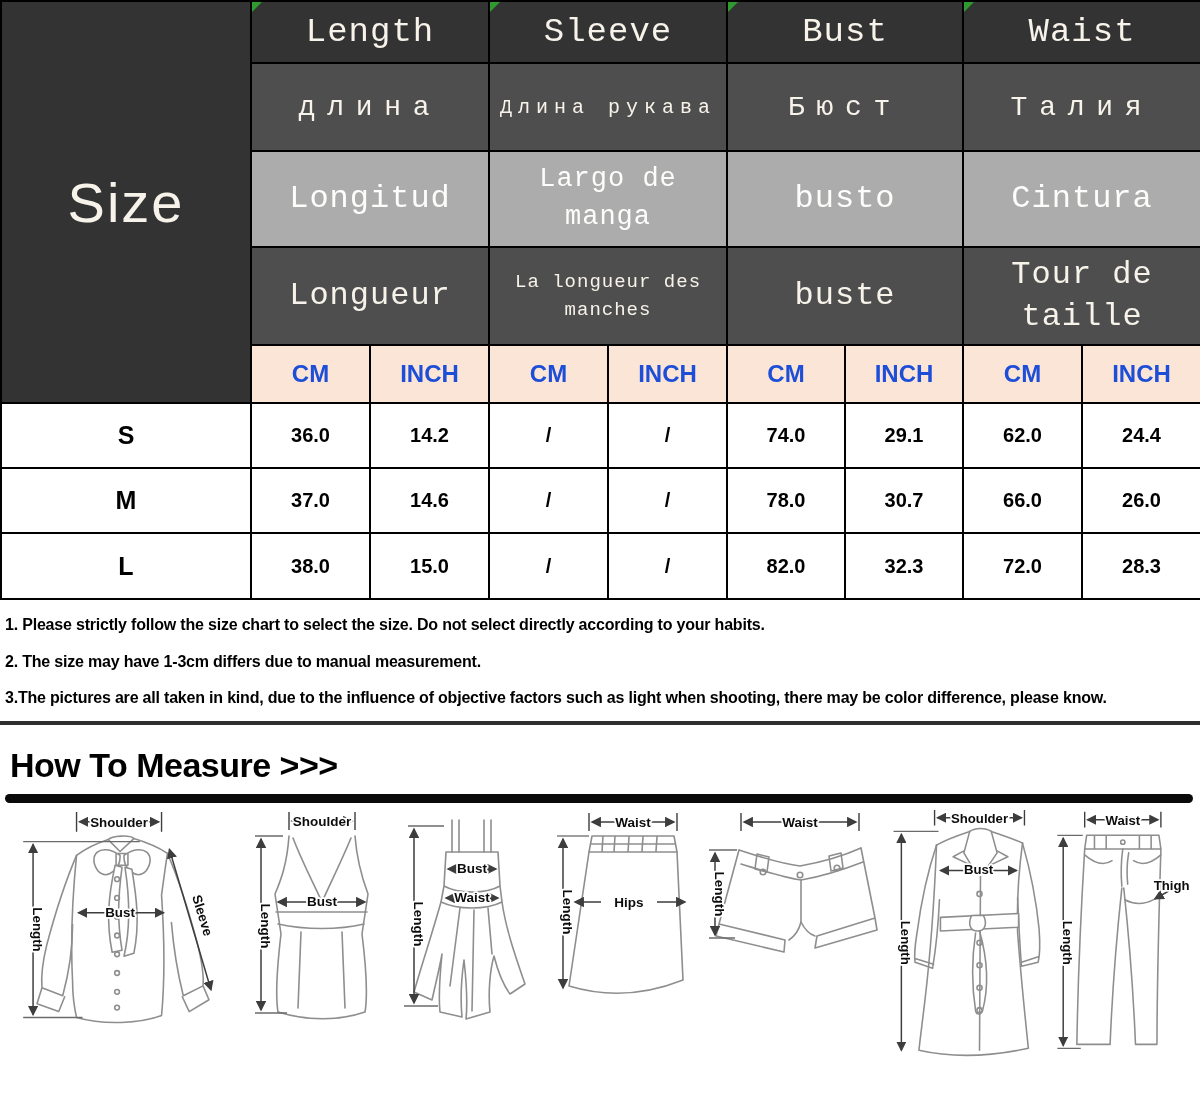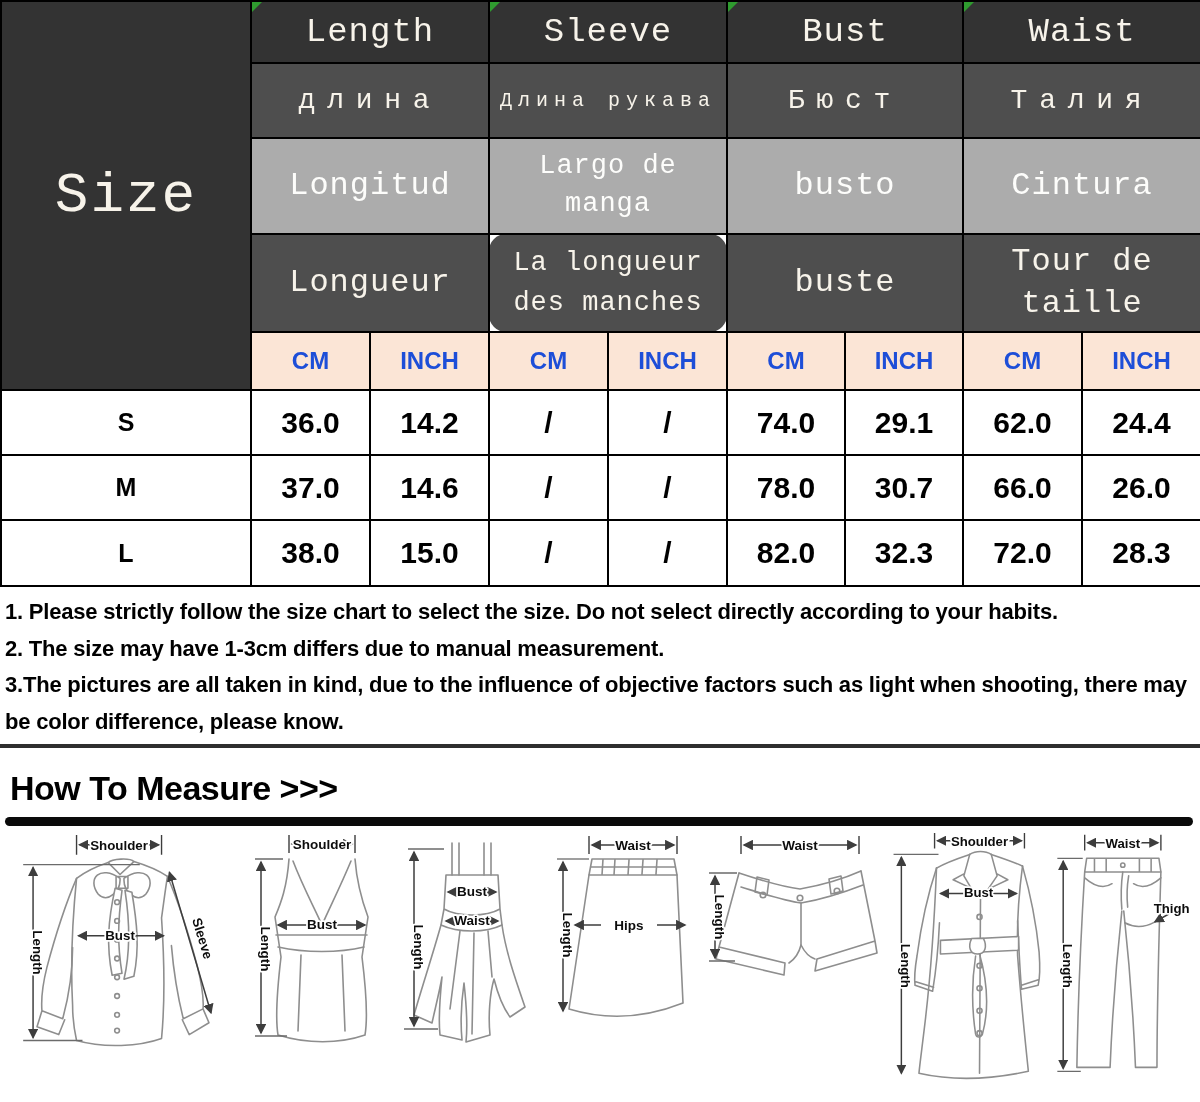--- a/index.html
+++ b/index.html
@@ -8,52 +8,52 @@
     --sketch:#8e8e8e; --annot:#3d3d3d;
   }
   *{box-sizing:border-box;}
   html,body{margin:0;padding:0;}
   body{width:1200px;height:1102px;background:#fff;overflow:hidden;
        font-family:"Liberation Sans",sans-serif;color:#000;}
   
   table.size-table{border-collapse:collapse;table-layout:fixed;width:1200px;}
   .size-table th,.size-table td{border:2px solid #000;text-align:center;vertical-align:middle;padding:0;}
   .size-cell{background:var(--header-dark);color:#f7f3ea;
-             font-family:Liberation Mono, monospace;
+             font-family:Liberation Sans, sans-serif;
              font-weight:400;font-size:56px;letter-spacing:2px;}
   .r-en{height:62px;}
   .r-en .hc{background:var(--header-dark);color:#f7f3ea;position:relative;
             font-family:"Liberation Mono","DejaVu Sans Mono",monospace;
             font-weight:400;font-size:34px;letter-spacing:1px;}
   .flag{position:absolute;top:0;left:0;width:0;height:0;
         border-top:10px solid var(--flag-green);border-right:10px solid transparent;}
-  .r-ru{height:75px;}
+  .r-ru{height:88px;}
   .r-ru td{background:var(--row-dark);color:#f7f3ea;
            font-family:"Liberation Mono","DejaVu Sans Mono",monospace;
            font-size:28px;letter-spacing:.42em;line-height:1.25;}
   .r-ru td.c1{font-size:20px;letter-spacing:.3em;line-height:1.55;margin-top:7px;}
   .r-es{height:96px;}
   .r-es td{background:var(--row-light);color:#fdfdfb;
            font-family:"Liberation Mono","DejaVu Sans Mono",monospace;
            font-size:32px;letter-spacing:1px;line-height:1.25;}
   .r-es td.c1{font-size:27px;line-height:1.4;}
   .r-fr{height:98px;}
   .r-fr td{background:var(--row-dark);color:#f7f3ea;
            font-family:"Liberation Mono","DejaVu Sans Mono",monospace;
            font-size:32px;letter-spacing:1px;line-height:1.25;}
-  .r-fr td.c1{font-size:27px;line-height:1.5;border-radius:17px;}
+  .r-fr td.c1{font-size:19px;line-height:1.5;}
   .r-fr td.c3{line-height:1.3;}
   .r-unit{height:58px;}
   .r-unit td{background:var(--unit-peach);color:#1d4ed8;font-weight:700;font-size:24px;}
   .r-data{height:65px;}
   .r-data.last{height:66px;}
   .r-data th{background:#fff;font-weight:700;font-size:25px;}
-  .r-data td{background:#fff;font-weight:700;font-size:30px;border-radius:18px;}
+  .r-data td{background:#fff;font-weight:700;font-size:20px;border-radius:18px;}
   
-  .notes{padding:7px 5px 0 5px;font-weight:700;font-size:22px;line-height:36.5px;letter-spacing:-.2px;}
+  .notes{padding:7px 5px 0 5px;font-weight:700;font-size:16px;line-height:36.5px;letter-spacing:-.2px;}
   .notes p{margin:0;}
   .divider{height:4px;background:#2e2e2e;margin-top:4px;}
   
   .h2m{margin:21px 0 0 10px;font-weight:700;font-size:34px;letter-spacing:-.5px;}
   .thick-bar{height:9px;background:#0a0a0a;border-radius:5px;margin:9px 7px 0 5px;}
   .diagrams{position:relative;height:254px;margin-top:3px;text-align:right;}
   .diagrams svg{position:absolute;top:0;overflow:visible;}
   #g1{left:12px;} #g2{left:245px;} #g3{left:398px;} #g4{left:545px;}
   #g5{left:703px;} #g6{left:878px;} #g7{left:1046px;}
   .sk{fill:none;stroke:var(--sketch);stroke-width:1.6;stroke-linecap:round;stroke-linejoin:round;}

